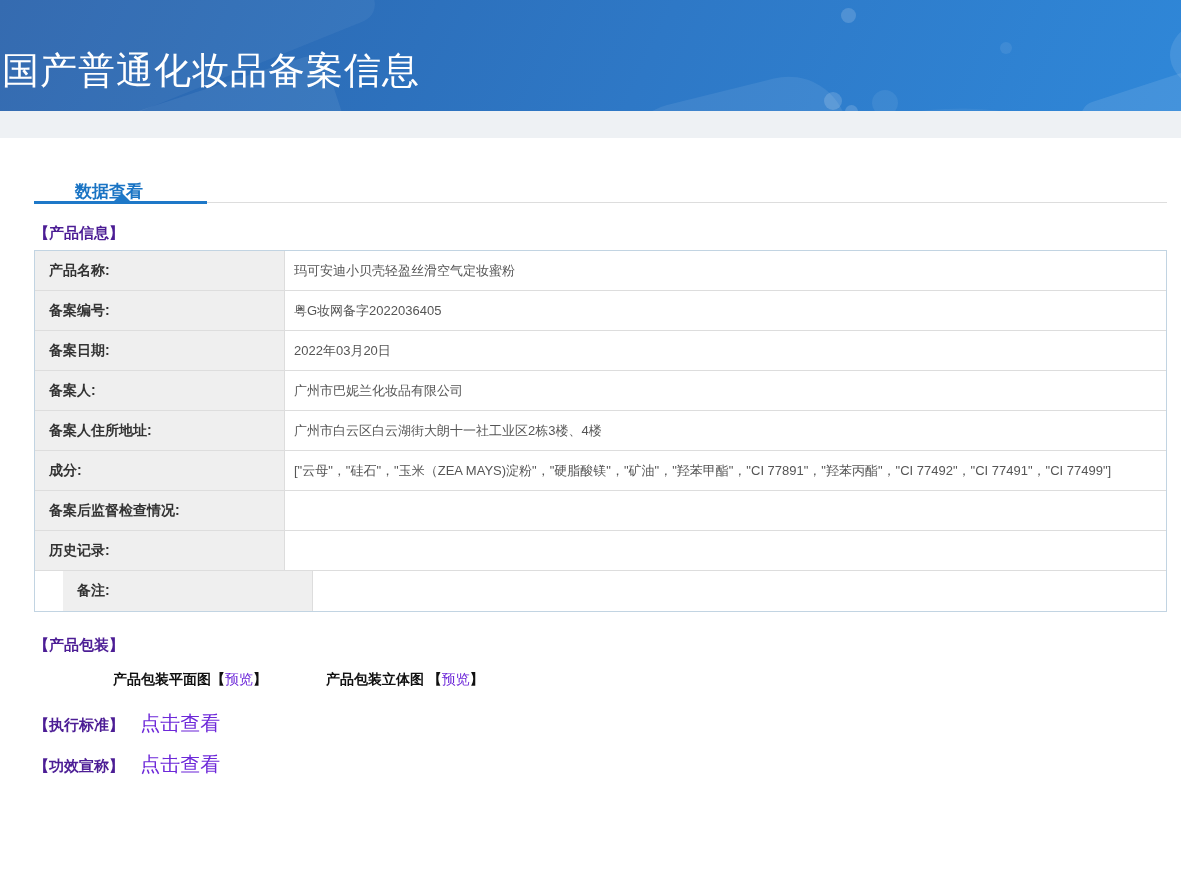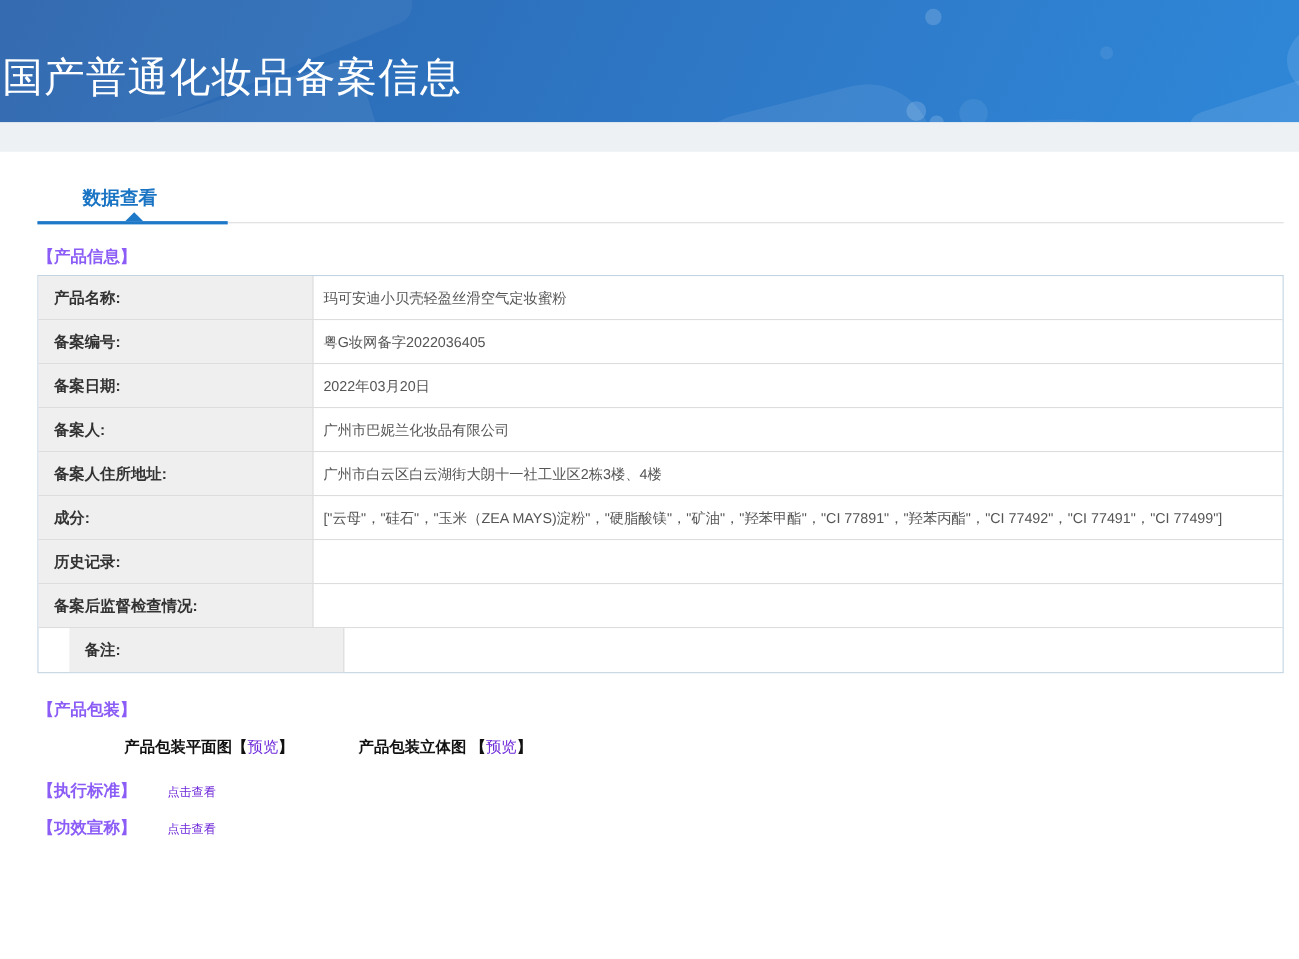--- a/index.html
+++ b/index.html
@@ -36,34 +36,34 @@
   .c3 { left: 845px; top: 105px; width: 13px; height: 13px; }
   .c4 { left: 1000px; top: 42px; width: 12px; height: 12px; background: rgba(255,255,255,0.08); }
   .c5 { left: 872px; top: 90px; width: 26px; height: 26px; background: rgba(255,255,255,0.07); }
 
   .sub-strip { width: 1181px; height: 27px; background: #eef1f4; }
 
   
   .content { padding: 0 34px; }
   .tabbar { position: relative; margin-top: 26px; height: 40px; }
   .tab-label {
-    position: absolute; left: 41px; top: 4px;
+    position: absolute; left: 41px; top: 16px;
     color: #1a74c4; font-size: 17px; font-weight: bold; cursor: pointer;
   }
   .tab-rule { position: absolute; left: 0; top: 37px; width: 1133px; height: 3px; }
   .tab-rule .gray-line { position: absolute; left: 0; top: 1px; width: 1133px; height: 1px; background: #dddddd; }
   .tab-rule .blue-line { position: absolute; left: 0; top: 0; width: 173px; height: 3px; background: #1e78c8; }
   .tab-rule .tri {
     position: absolute; left: 80px; top: -8px; width: 0; height: 0;
     border-left: 8px solid transparent; border-right: 8px solid transparent;
     border-bottom: 8px solid #1e78c8;
   }
 
   
-  .section-title { font-size: 15px; font-weight: bold; color: #8b5cf6; }
+  .section-title { font-size: 15px; font-weight: bold; color: #4c1d95; }
   .sec-product { margin-top: 20px; }
 
   
   .info-table {
     margin-top: 7px; width: 1133px;
     border: 1px solid #c2d4e2; border-bottom: 1px solid #c2d4e2;
   }
   .i-row { display: flex; min-height: 40px; border-bottom: 1px solid #dddddd; }
   .i-row:last-child { border-bottom: none; margin-left: 28px; }
   .i-label {
@@ -80,21 +80,21 @@
   
   .sec-packaging { margin-top: 24px; }
   .pkg-row { margin-top: 16px; padding-left: 79px; font-size: 14px; color: #000; }
   .pkg-group { display: inline-block; }
   .pkg-group + .pkg-group { margin-left: 55px; }
   .pkg-name { font-weight: bold; color: #111111; }
   .bracket { color: #111111; font-weight: bold; }
   .link { color: #6d28d9; cursor: pointer; text-decoration: none; }
   .std-row { margin-top: 21px; font-size: 15px; }
   .std-row .section-title { display: inline-block; }
-  .std-row .link { margin-left: 24px; font-size: 11px; }
+  .std-row .link { margin-left: 12px; font-size: 20px; }
   .eff-row { margin-top: 14px; }
 </style>
 </head>
 <body>
 
 <div class="banner">
   <div class="deco deco-band1"></div>
   <div class="deco deco-band2"></div>
   <div class="deco deco-band3"></div>
   <div class="deco deco-band4"></div>
@@ -141,25 +141,25 @@
     </div>
     <div class="i-row">
       <div class="i-label">备案人住所地址:</div>
       <div class="i-value">广州市白云区白云湖街大朗十一社工业区2栋3楼、4楼</div>
     </div>
     <div class="i-row">
       <div class="i-label">成分:</div>
       <div class="i-value">["云母"，"硅石"，"玉米（ZEA MAYS)淀粉"，"硬脂酸镁"，"矿油"，"羟苯甲酯"，"CI 77891"，"羟苯丙酯"，"CI 77492"，"CI 77491"，"CI 77499"]</div>
     </div>
     <div class="i-row">
-      <div class="i-label">历史记录:</div>
+      <div class="i-label">备案后监督检查情况:</div>
       <div class="i-value"></div>
     </div>
     <div class="i-row">
-      <div class="i-label">备案后监督检查情况:</div>
+      <div class="i-label">历史记录:</div>
       <div class="i-value"></div>
     </div>
     <div class="i-row">
       <div class="i-label">备注:</div>
       <div class="i-value"></div>
     </div>
   </div>
 
   <div class="section-title sec-packaging">【产品包装】</div>
 

